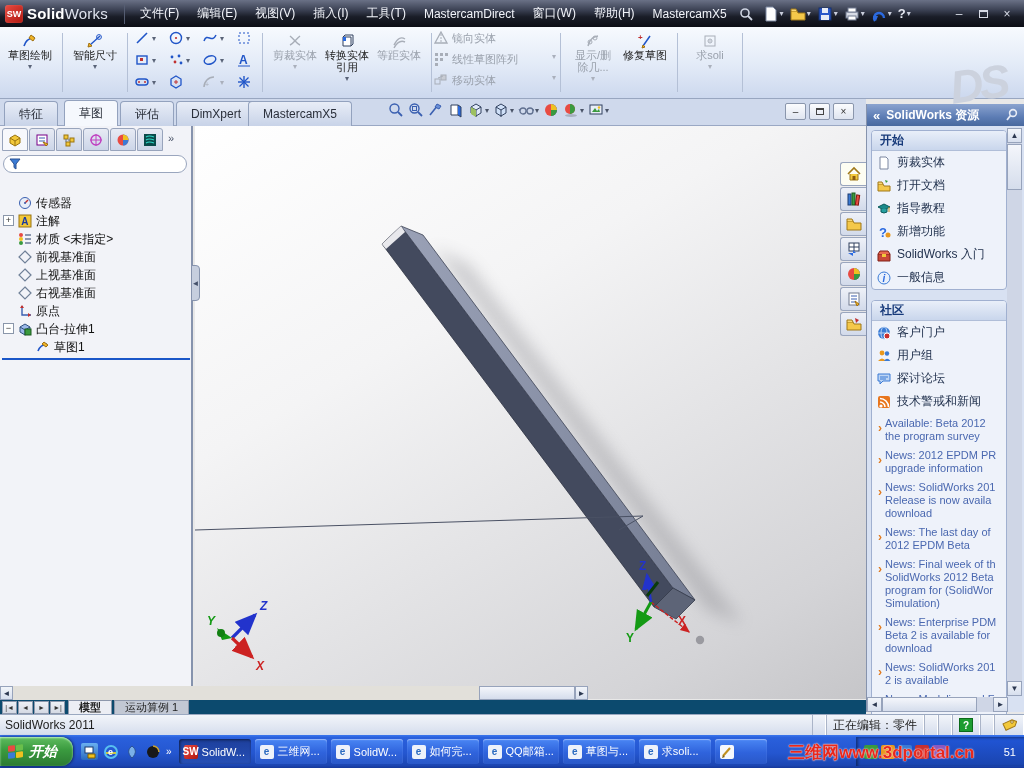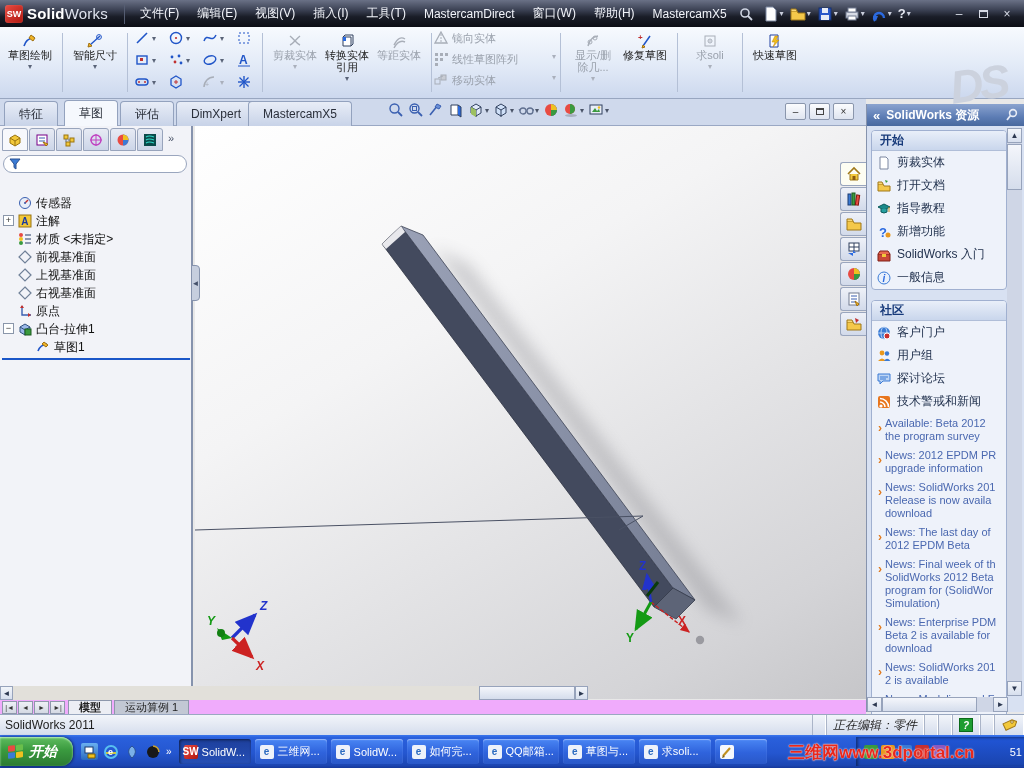--- a/index.html
+++ b/index.html
@@ -113,32 +113,32 @@
   .nb{color:#e07a1e;font-weight:bold;font-size:12px;margin:6px 3px 0 2px;line-height:10px;}
   .ntext{font-size:11px;line-height:13px;color:#4a68b0;white-space:pre-line;overflow:hidden;width:120px;}
   .tp-vscroll{position:absolute;right:2px;top:24px;width:15px;height:568px;background:#cfd6e6;}
   .tp-hscroll{position:absolute;left:0px;bottom:0px;width:141px;height:15px;background:#cfd6e6;display:flex;}
   .sbarrow{width:15px;height:15px;border:1px solid #97a3bb;background:linear-gradient(#f2f5fa,#d7dfee);
     color:#2c3850;font-size:8px;display:flex;align-items:center;justify-content:center;}
   .sbthumb{background:linear-gradient(#f4f6fb,#d5ddec);border:1px solid #97a3bb;}
 
   
   .gscroll{position:absolute;left:0;top:686px;width:588px;height:14px;background:#e2e0da;display:flex;}
-  .modeltabs{position:absolute;left:0;top:700px;width:866px;height:14px;background:#f0abfc;
+  .modeltabs{position:absolute;left:0;top:700px;width:866px;height:14px;background:#0c4a6e;
     display:flex;align-items:flex-end;}
   .navb{width:15px;height:13px;border:1px solid #8e98ac;background:linear-gradient(#eef0f5,#d4d9e4);
     font-size:7px;color:#333;display:flex;align-items:center;justify-content:center;margin-right:1px;}
   .mtab{height:14px;padding:0 10px;font-size:11px;display:flex;align-items:center;border:1px solid #8e98ac;
     border-bottom:none;background:#c2c8d4;color:#222;margin-left:2px;}
   .mtab.active{background:#eceef4;font-weight:bold;}
   .statusbar{position:absolute;left:0;top:714px;width:1024px;height:21px;
     background:linear-gradient(#f2f5fa,#d5dded);border-top:1px solid #9aa8c0;
     display:flex;align-items:center;font-size:12px;color:#1c1c1c;}
   .st-left{margin-left:5px;}
-  .st-cells{margin-left:auto;display:flex;align-items:flex-end;height:100%;font-style:italic;}
+  .st-cells{margin-left:auto;display:flex;align-items:flex-end;height:100%;}
   .stcell{border-left:1px solid #aab4c8;border-right:1px solid #fff;height:100%;
     display:flex;align-items:center;padding:0 6px;}
   .qmark{width:14px;height:14px;background:#1c9c30;color:#fff;font-size:10px;font-weight:bold;
     display:flex;align-items:center;justify-content:center;border:1px solid #0a6a1a;}
 
   
   .taskbar{position:absolute;left:0;top:735px;width:1024px;height:33px;
     background:linear-gradient(180deg,#3a76ee 0%,#2a60dc 8%,#2456d0 55%,#1c46b2 92%,#16389a 100%);
     display:flex;align-items:center;}
   .startbtn{height:29px;margin:0 2px 0 0;padding:0 16px 0 8px;border-radius:0 12px 12px 0;
@@ -155,21 +155,21 @@
   .taskbtn{height:25px;border-radius:3px;margin-right:4px;padding:0 5px;min-width:72px;max-width:80px;
     background:linear-gradient(#4a86f4,#2f63dc 55%,#2a58c8);box-shadow:inset 0 1px 1px #9ab8f8;
     display:flex;align-items:center;color:#fff;font-size:11px;white-space:nowrap;overflow:hidden;}
   .taskbtn.active{background:linear-gradient(#1d3f9c,#264fb6);box-shadow:inset 1px 1px 3px #0008;}
   .taskbtn .ticn{width:14px;height:14px;border-radius:2px;margin-right:4px;flex:none;
     display:flex;align-items:center;justify-content:center;font-size:10px;font-weight:bold;}
   .tray{position:absolute;right:0;top:2px;height:29px;width:168px;
     background:linear-gradient(180deg,#2156d8,#1a44ae);box-shadow:inset 2px 1px 3px #0006;
     display:flex;align-items:center;padding-left:8px;}
   .trayic{width:14px;height:14px;border-radius:2px;margin-right:3px;}
-  .clock{color:#fff;font-size:11px;margin-left:auto;margin-right:2px;}
+  .clock{color:#fff;font-size:11px;margin-left:auto;margin-right:8px;}
   .watermark{position:absolute;left:788px;top:741px;width:236px;font-size:17px;font-weight:bold;
     color:#e8281e;letter-spacing:0px;z-index:50;white-space:nowrap;
     text-shadow:0 0 2px #ffd9d0,0 0 1px #fff;}
 
   .ic16{width:16px;height:16px;display:inline-block;flex:none;}
   .ic14{width:14px;height:14px;display:inline-block;flex:none;}
 </style>
 </head>
 <body>
 
@@ -443,29 +443,20 @@
         <svg class="ic16" viewBox="0 0 16 16">
             <rect x="3" y="3" width="10" height="10" fill="none" stroke="#a8aeb8"></rect>
             <circle cx="8" cy="8" r="2" fill="none" stroke="#a8aeb8"></circle>
             <circle cx="8" cy="8" r=".8" fill="#a8aeb8"></circle>
           </svg>
         <span class="blab">求soli</span>
         <span class="dd" style="color:#aab0bc;">▾</span>
       </div>
     </div>
     <div class="vsep"></div>
-    <div class="grp">
-      <div class="bigbtn">
-        <svg class="ic16" viewBox="0 0 16 16">
-            <path d="M3,2 h8 v12 h-8 z" fill="#fff" stroke="#2040a0"></path>
-            <path d="M8,3 l-3,6 h3 l-2,5 6,-7 h-3 l2,-4 z" fill="#f0c020" stroke="#c08000" stroke-width=".5"></path>
-          </svg>
-        <span class="blab">快速草图</span>
-      </div>
-    </div>
     <span class="dslogo">DS</span>
   </div>
 
   <div class="tabrow">
     <span class="rtab" style="left:4px;">特征</span>
     <span class="rtab active" style="left:64px;">草图</span>
     <span class="rtab" style="left:120px;">评估</span>
     <span class="rtab" style="left:176px;">DimXpert</span>
     <span class="rtab" style="left:248px;">MastercamX5</span>
 

